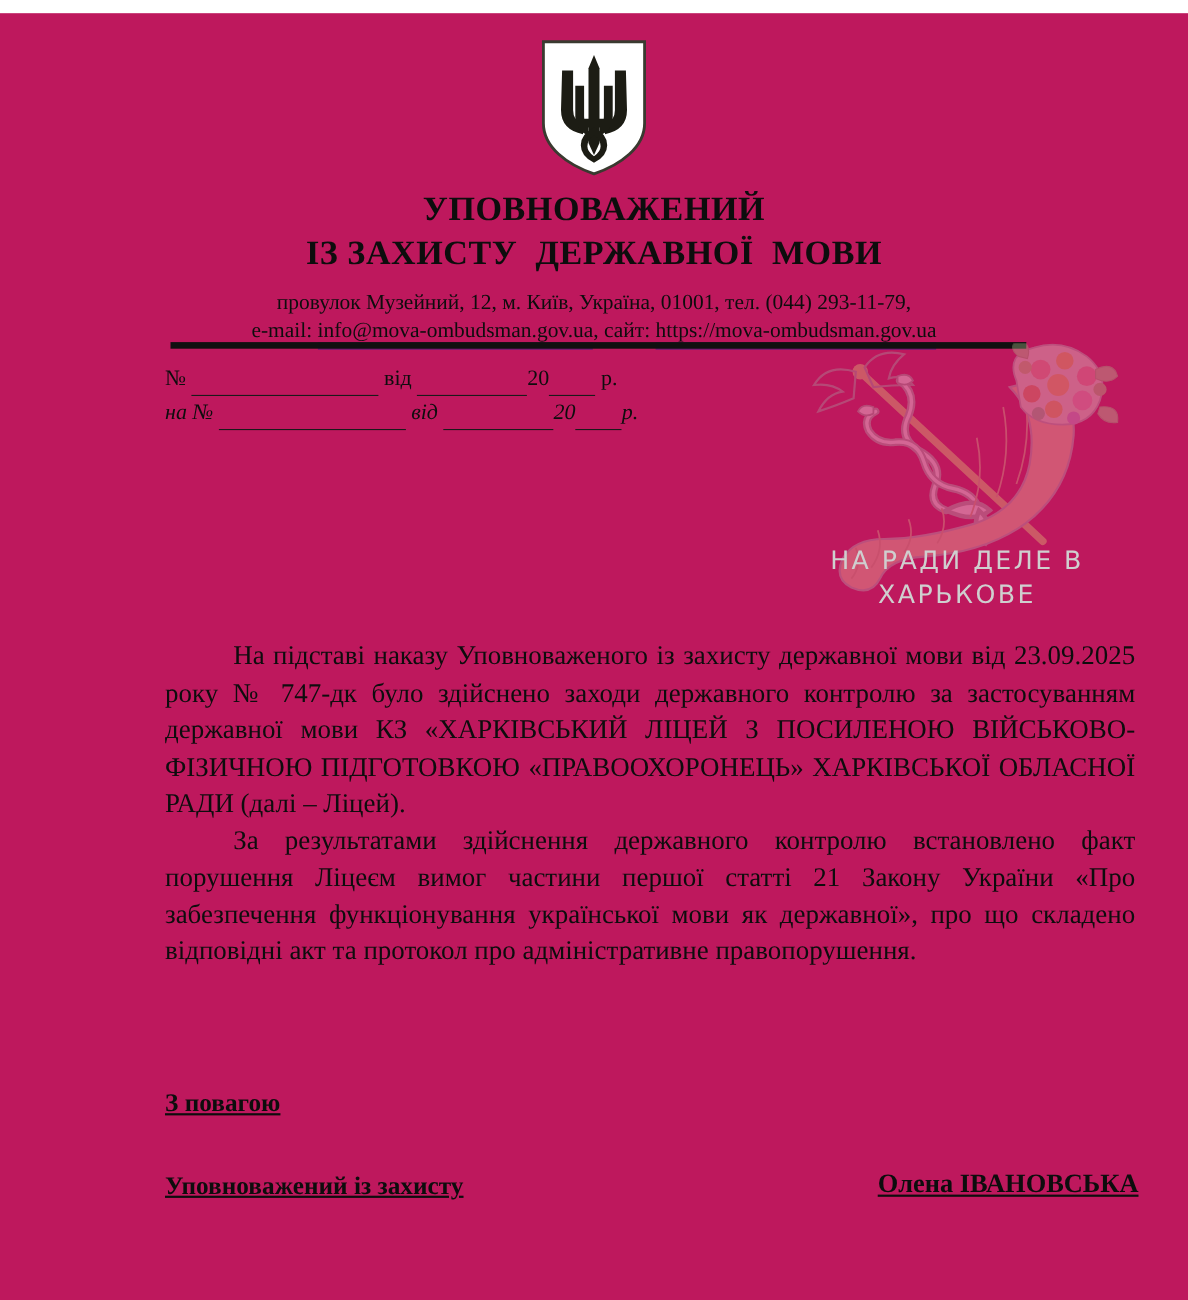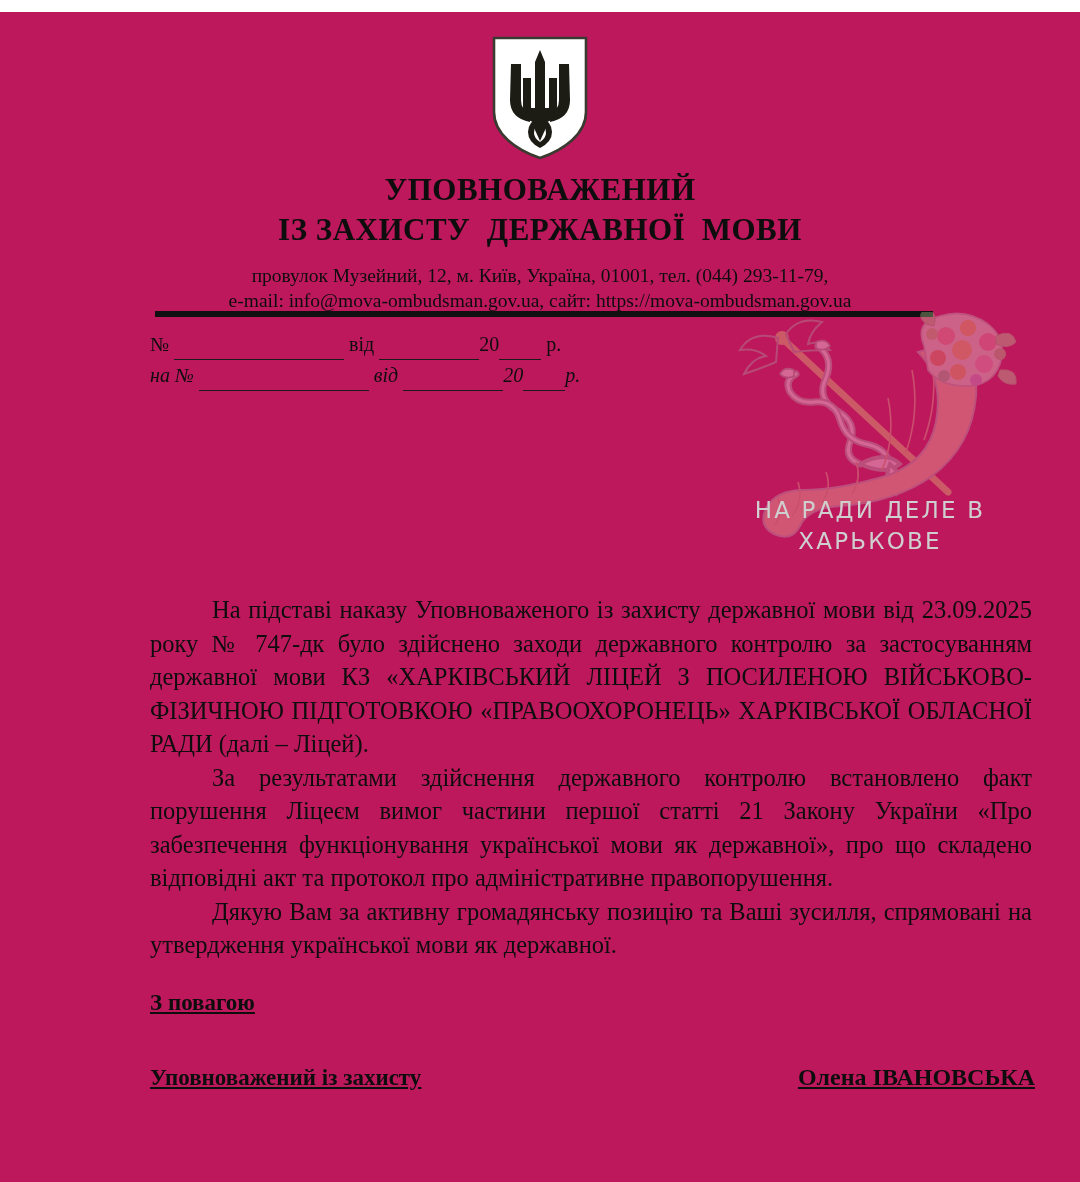--- a/index.html
+++ b/index.html
@@ -53,21 +53,21 @@
     top: 251px;
     left: 0;
     width: 1080px;
     text-align: center;
   }
   .address-line {
     font-size: 19.5px;
     line-height: 25px;
   }
   .link-u {
-    border-bottom: 1px solid #701a75;
+    border-bottom: 7px solid #701a75;
     padding-bottom: 0px;
   }
 
   
   .rule {
     position: absolute;
     top: 299px;
     left: 155px;
     width: 778px;
     height: 6px;
@@ -116,21 +116,21 @@
     font-family: "DejaVu Sans", "Liberation Sans", sans-serif;
     font-size: 23px;
     letter-spacing: 2.2px;
     line-height: 31px;
     pointer-events: none;
   }
 
   
   .body-block {
     position: absolute;
-    top: 581px;
+    top: 568px;
     left: 150px;
     width: 882px;
   }
   .para {
     text-align: justify;
     text-justify: inter-word;
     text-indent: 62px;
     font-size: 24.5px;
     line-height: 33.5px;
     margin: 0;
@@ -270,21 +270,20 @@
   </svg>
 
   <div class="wm-text">
     <div>НА РАДИ ДЕЛЕ В</div>
     <div>ХАРЬКОВЕ</div>
   </div>
 
   <div class="body-block">
     <p class="para">На підставі наказу Уповноваженого із захисту державної мови від 23.09.2025 року № 747-дк було здійснено заходи державного контролю за застосуванням державної мови КЗ «ХАРКІВСЬКИЙ ЛІЦЕЙ З ПОСИЛЕНОЮ ВІЙСЬКОВО-ФІЗИЧНОЮ ПІДГОТОВКОЮ «ПРАВООХОРОНЕЦЬ» ХАРКІВСЬКОЇ ОБЛАСНОЇ РАДИ (далі – Ліцей).</p>
     <p class="para">За результатами здійснення державного контролю встановлено факт порушення Ліцеєм вимог частини першої статті 21 Закону України «Про забезпечення функціонування української мови як державної», про що складено відповідні акт та протокол про адміністративне правопорушення.</p>
-    <p class="para">Дякую Вам за активну громадянську позицію та Ваші зусилля, спрямовані на утвердження української мови як державної.</p>
   </div>
 
   <div class="sig-block">
     <div class="sig-regards">З повагою</div>
     <div class="sig-rows">
       <div>
         <div class="sig-role">Уповноважений із захисту</div>
       </div>
       <div class="sig-name">Олена ІВАНОВСЬКА</div>
     </div>

